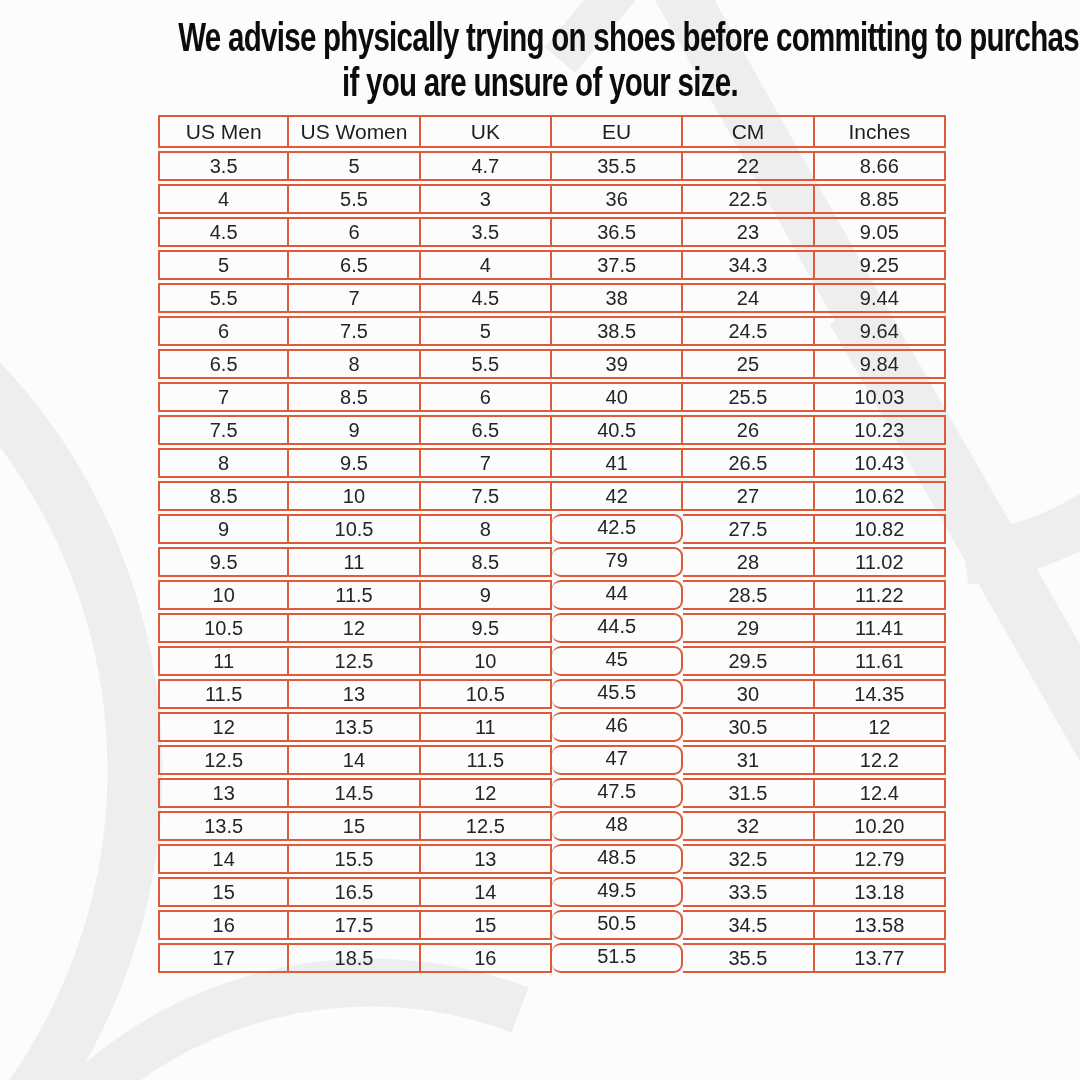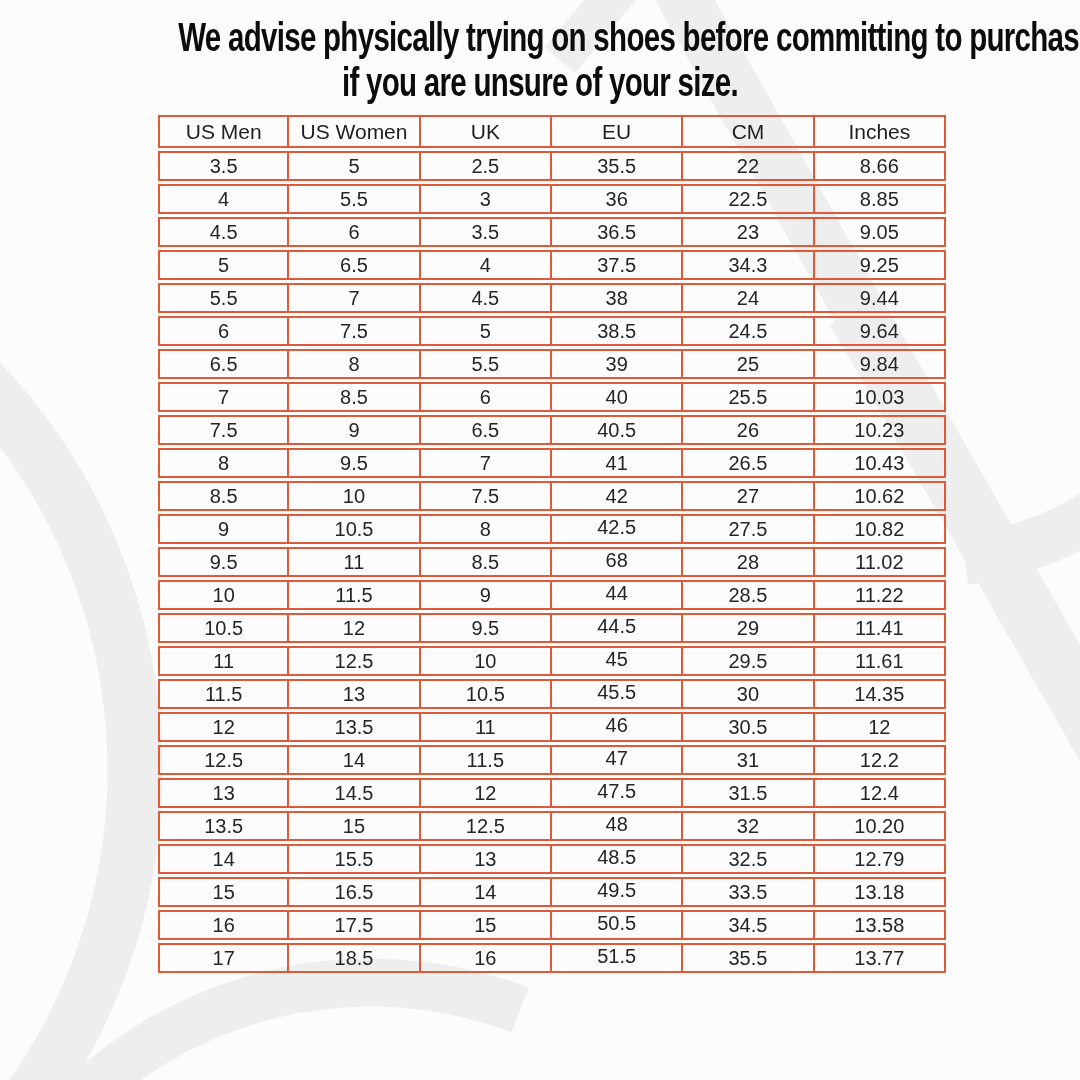--- a/index.html
+++ b/index.html
@@ -66,20 +66,21 @@
     color: #1e1e1e;
   }
   td {
     height: 30px;
     font-size: 20px;
     font-weight: 400;
   }
   td.raised {
     vertical-align: top;
     line-height: 22px;
+    border-radius: 9px;
   }
 </style>
 </head>
 <body>
 
 <svg class="watermark" viewBox="0 0 1080 1080" xmlns="http://www.w3.org/2000/svg" aria-hidden="true">
   <g fill="none" stroke="#eeeeee">
     <path d="M 640 -80 L 920 420" stroke-width="52"></path>
     <path d="M 855 310 L 1210 930" stroke-width="58"></path>
     <path d="M 1190 40 A 330 330 0 0 1 965 560" stroke-width="50"></path>
@@ -103,21 +104,21 @@
           <th>UK</th>
           <th>EU</th>
           <th>CM</th>
           <th>Inches</th>
         </tr>
     </thead>
     <tbody>
         <tr>
           <td>3.5</td>
           <td>5</td>
-          <td>2.5</td>
+          <td>4.7</td>
           <td>35.5</td>
           <td>22</td>
           <td>8.66</td>
         </tr>
         <tr>
           <td>4</td>
           <td>5.5</td>
           <td>3</td>
           <td>36</td>
           <td>22.5</td>
@@ -200,21 +201,21 @@
           <td>10.5</td>
           <td>8</td>
           <td class="raised">42.5</td>
           <td>27.5</td>
           <td>10.82</td>
         </tr>
         <tr>
           <td>9.5</td>
           <td>11</td>
           <td>8.5</td>
-          <td class="raised">68</td>
+          <td class="raised">79</td>
           <td>28</td>
           <td>11.02</td>
         </tr>
         <tr>
           <td>10</td>
           <td>11.5</td>
           <td>9</td>
           <td class="raised">44</td>
           <td>28.5</td>
           <td>11.22</td>

